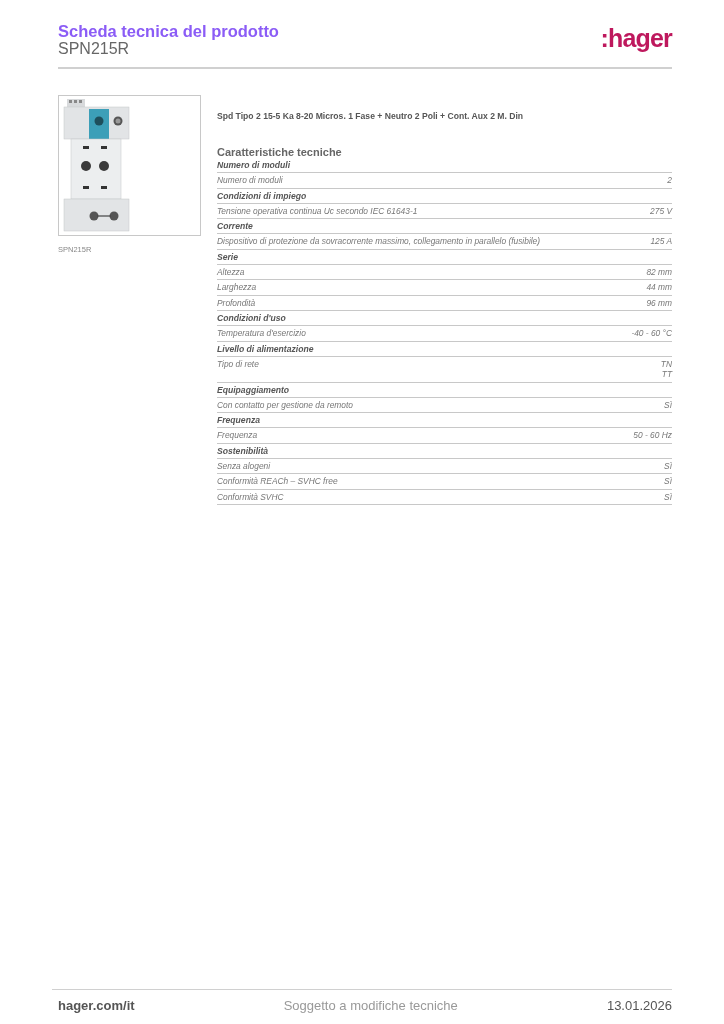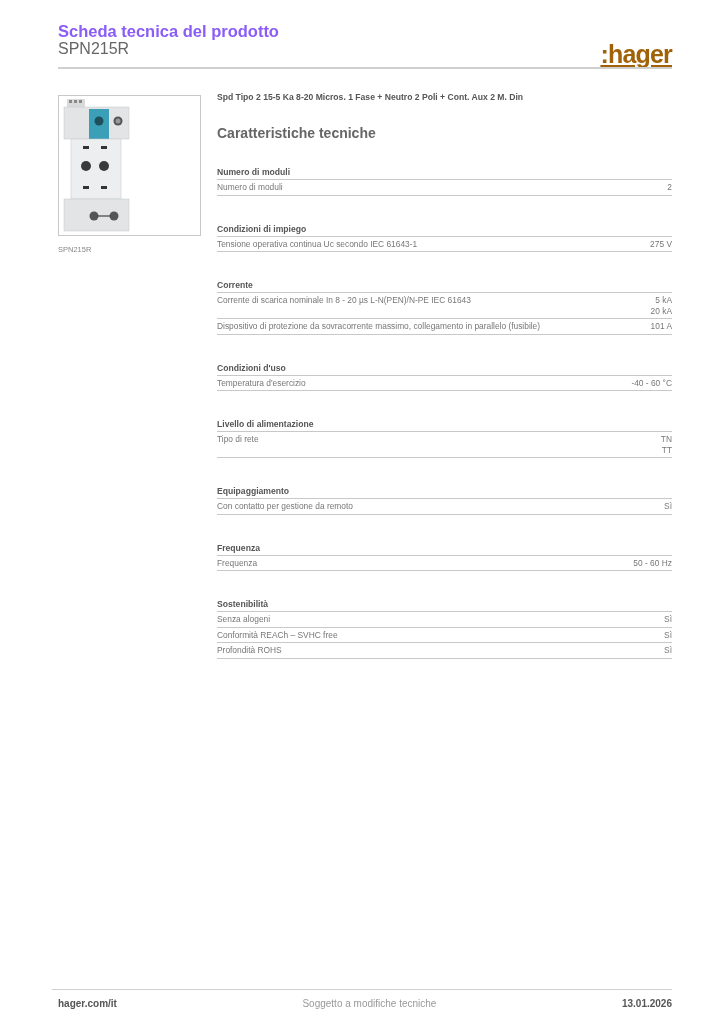--- a/index.html
+++ b/index.html
@@ -2,40 +2,40 @@
 <html><head>
 <meta charset="utf-8">
 <style>
   * { margin: 0; padding: 0; box-sizing: border-box; }
   html, body { width: 724px; height: 1024px; background: #ffffff; }
   body { position: relative; font-family: "Liberation Sans", sans-serif; color: #555; overflow: hidden; }
 
   .header { position: absolute; left: 58px; top: 22px; width: 614px; height: 48px; }
   .header-title { font-size: 16.5px; font-weight: bold; color: #8b5cf6; line-height: 18px; }
   .header-sub { font-size: 16px; color: #666; line-height: 18px; }
-  .logo { position: absolute; right: 0; top: 18px; font-size: 25px; font-weight: bold; color: #a16207; letter-spacing: -0.8px; text-decoration: underline; }
+  .logo { position: absolute; right: 0; top: 2px; font-size: 25px; font-weight: bold; color: #be185d; letter-spacing: -0.8px; }
   .header-rule { position: absolute; left: 58px; top: 67px; width: 614px; height: 2px; background: #d0d0d0; }
 
   .image-box { position: absolute; left: 58px; top: 95px; width: 143px; height: 141px; border: 1px solid #c8c8c8; background: #fff; }
   .image-caption { position: absolute; left: 58px; top: 245px; font-size: 7.5px; color: #888; }
 
-  .main { position: absolute; left: 217px; top: 91px; width: 455px; }
+  .main { position: absolute; left: 217px; top: 110px; width: 455px; }
   .product-desc { font-size: 8.6px; font-weight: bold; color: #555; height: 12px; line-height: 12px; }
-  .char-title { font-size: 14px; font-weight: bold; color: #666; margin-top: 24px; line-height: 12px; }
+  .char-title { font-size: 11px; font-weight: bold; color: #666; margin-top: 24px; line-height: 12px; }
 
-  .section { margin-top: 28px; }
+  .section { margin-top: 2px; font-style: italic; }
   .section-title { font-size: 8.6px; font-weight: bold; color: #555; line-height: 11px; padding-bottom: 1px; border-bottom: 1px solid #c8c8c8; }
   .row { display: flex; justify-content: space-between; font-size: 8.4px; color: #777; line-height: 10.5px; padding-top: 2px; padding-bottom: 2px; border-bottom: 1px solid #c8c8c8; }
   .row .v { text-align: right; white-space: pre-line; }
 
   .footer-rule { position: absolute; left: 52px; top: 989px; width: 620px; height: 1px; background: #d0d0d0; }
-  .footer { position: absolute; left: 58px; top: 998px; width: 614px; font-size: 10px; display: flex; justify-content: space-between; }
+  .footer { position: absolute; left: 58px; top: 998px; width: 614px; font-size: 13px; display: flex; justify-content: space-between; }
   .footer .left { font-weight: bold; color: #555; }
   .footer .center { color: #999; }
-  .footer .right { font-weight: bold; color: #555; }
+  .footer .right { font-weight: normal; color: #555; }
 </style>
 </head>
 <body>
 
 <div class="header">
   <div class="header-title">Scheda tecnica del prodotto</div>
   <div class="header-sub">SPN215R</div>
   <div class="logo">:hager</div>
 </div>
 <div class="header-rule"></div>
@@ -84,27 +84,37 @@
       <div class="section">
         <div class="section-title">Condizioni di impiego</div>
         <div class="row">
           <span class="l">Tensione operativa continua Uc secondo IEC 61643-1</span>
           <span class="v">275 V</span>
         </div>
       </div>
       <div class="section">
         <div class="section-title">Corrente</div>
         <div class="row">
-          <span class="l">Corrente di scarica nominale In 8 - 20 µs L-N(PEN)/N-PE IEC 61643</span>
-          <span class="v">5 kA
-20 kA</span>
+          <span class="l">Dispositivo di protezione da sovracorrente massimo, collegamento in parallelo (fusibile)</span>
+          <span class="v">125 A</span>
+        </div>
+      </div>
+      <div class="section">
+        <div class="section-title">Serie</div>
+        <div class="row">
+          <span class="l">Altezza</span>
+          <span class="v">82 mm</span>
         </div>
         <div class="row">
-          <span class="l">Dispositivo di protezione da sovracorrente massimo, collegamento in parallelo (fusibile)</span>
-          <span class="v">101 A</span>
+          <span class="l">Larghezza</span>
+          <span class="v">44 mm</span>
+        </div>
+        <div class="row">
+          <span class="l">Profondità</span>
+          <span class="v">96 mm</span>
         </div>
       </div>
       <div class="section">
         <div class="section-title">Condizioni d'uso</div>
         <div class="row">
           <span class="l">Temperatura d'esercizio</span>
           <span class="v">-40 - 60 °C</span>
         </div>
       </div>
       <div class="section">
@@ -133,21 +143,21 @@
         <div class="section-title">Sostenibilità</div>
         <div class="row">
           <span class="l">Senza alogeni</span>
           <span class="v">Sì</span>
         </div>
         <div class="row">
           <span class="l">Conformità REACh – SVHC free</span>
           <span class="v">Sì</span>
         </div>
         <div class="row">
-          <span class="l">Profondità ROHS</span>
+          <span class="l">Conformità SVHC</span>
           <span class="v">Sì</span>
         </div>
       </div>
     </div>
 </div>
 
 <div class="footer-rule"></div>
 <div class="footer">
   <span class="left">hager.com/it</span>
   <span class="center">Soggetto a modifiche tecniche</span>

